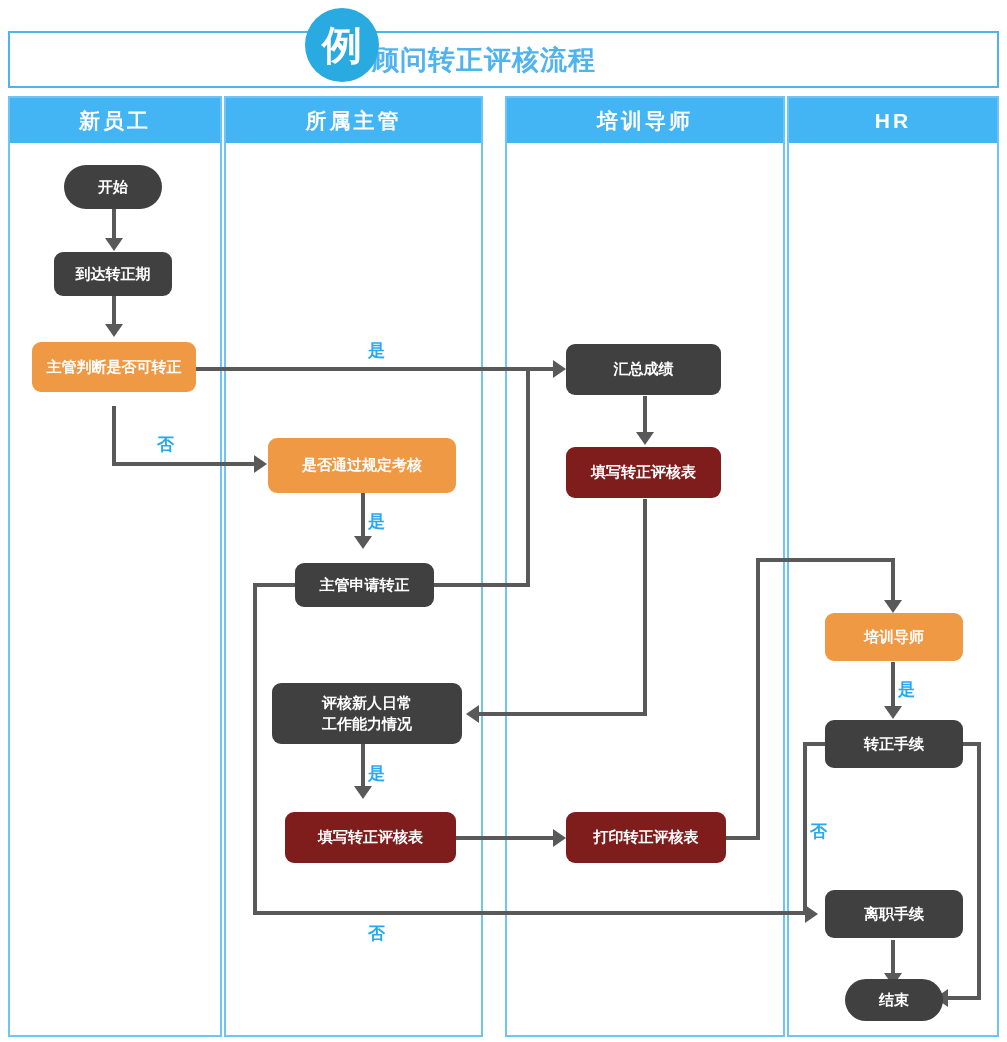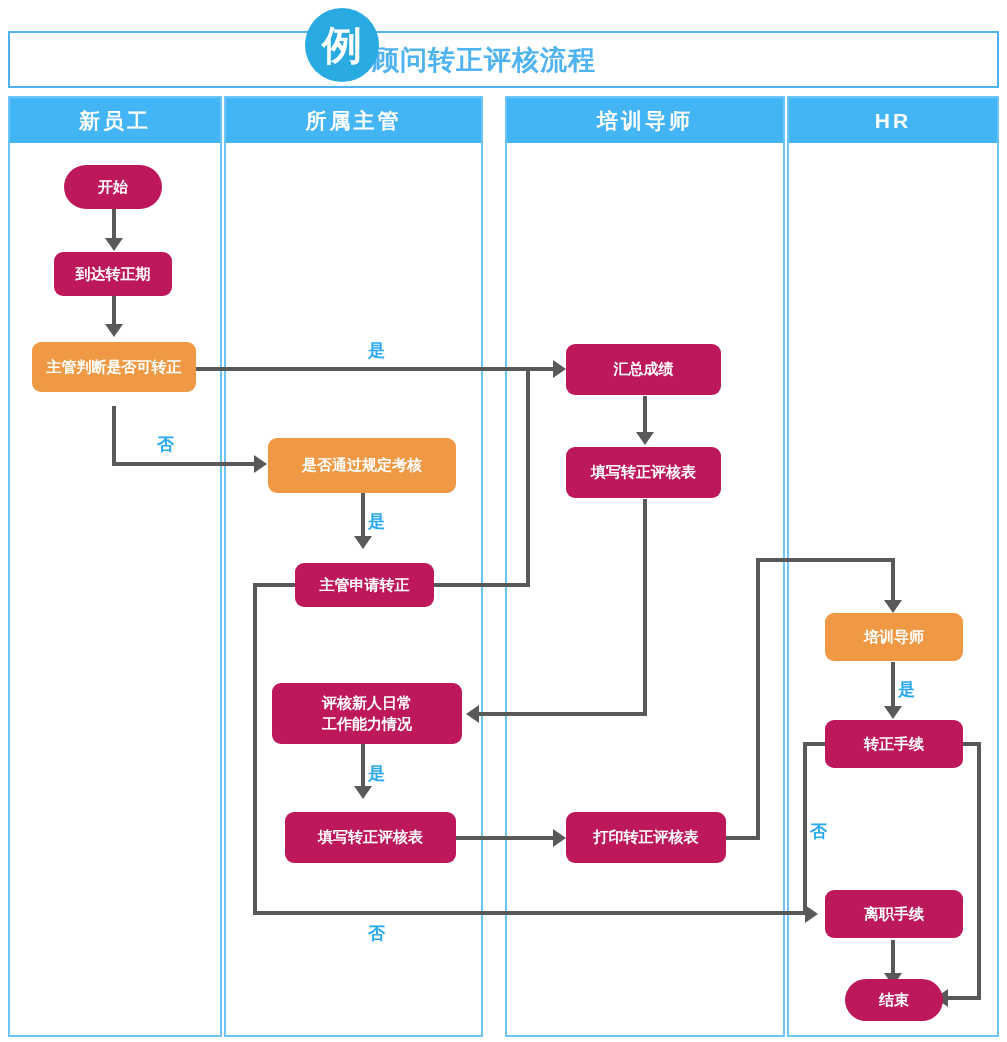--- a/index.html
+++ b/index.html
@@ -77,23 +77,23 @@
     align-items: center;
     justify-content: center;
     text-align: center;
     color: #ffffff;
     font-size: 15px;
     font-weight: bold;
     line-height: 1.35;
     border-radius: 9px;
     z-index: 4;
   }
-  .node.blue   { background: #be185d; }
+  .node.blue   { background: #404040; }
   .node.orange { background: #ef9944; }
-  .node.green  { background: #be185d; }
+  .node.green  { background: #7f1d1d; }
   .node.pill   { border-radius: 22px; }
 
   
   .seg {
     position: absolute;
     background: #595959;
     z-index: 2;
   }
   .seg.h { height: 4px; }
   .seg.v { width: 4px; }

